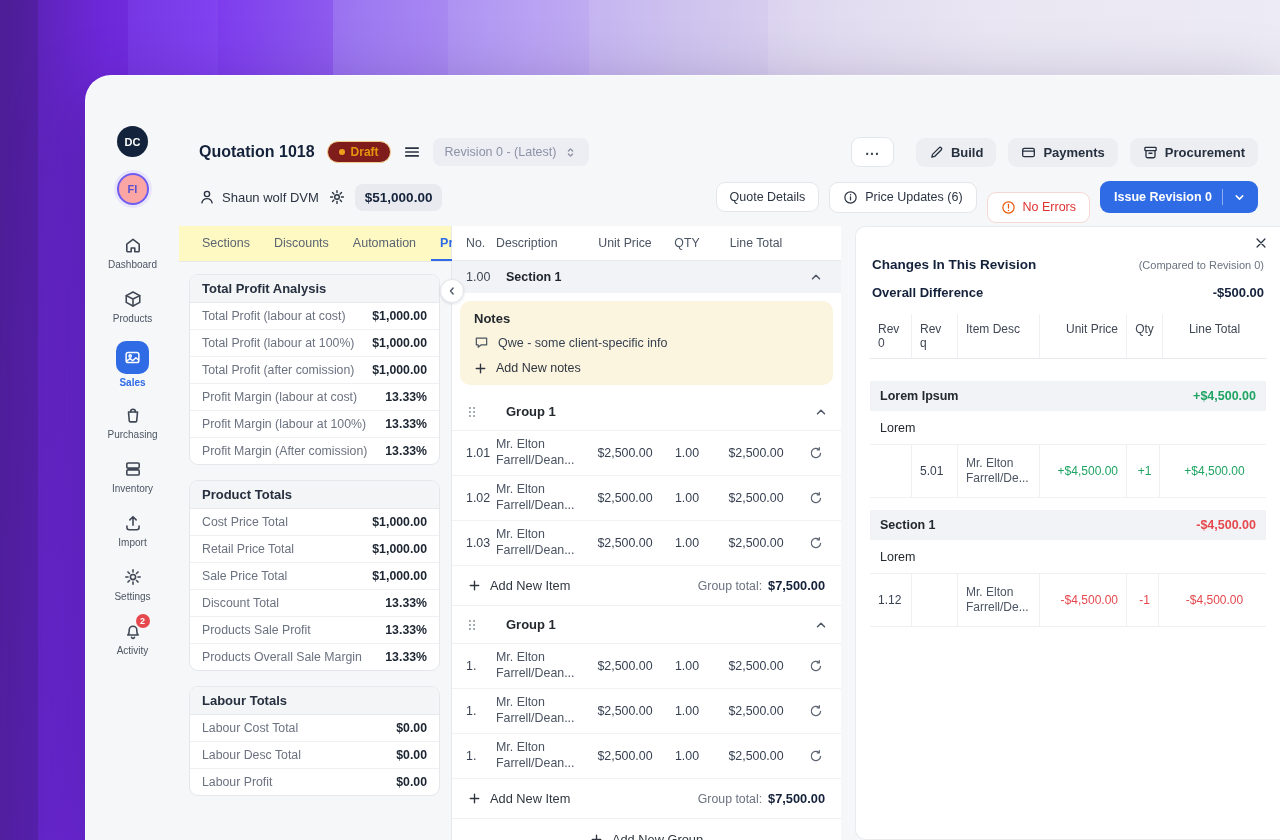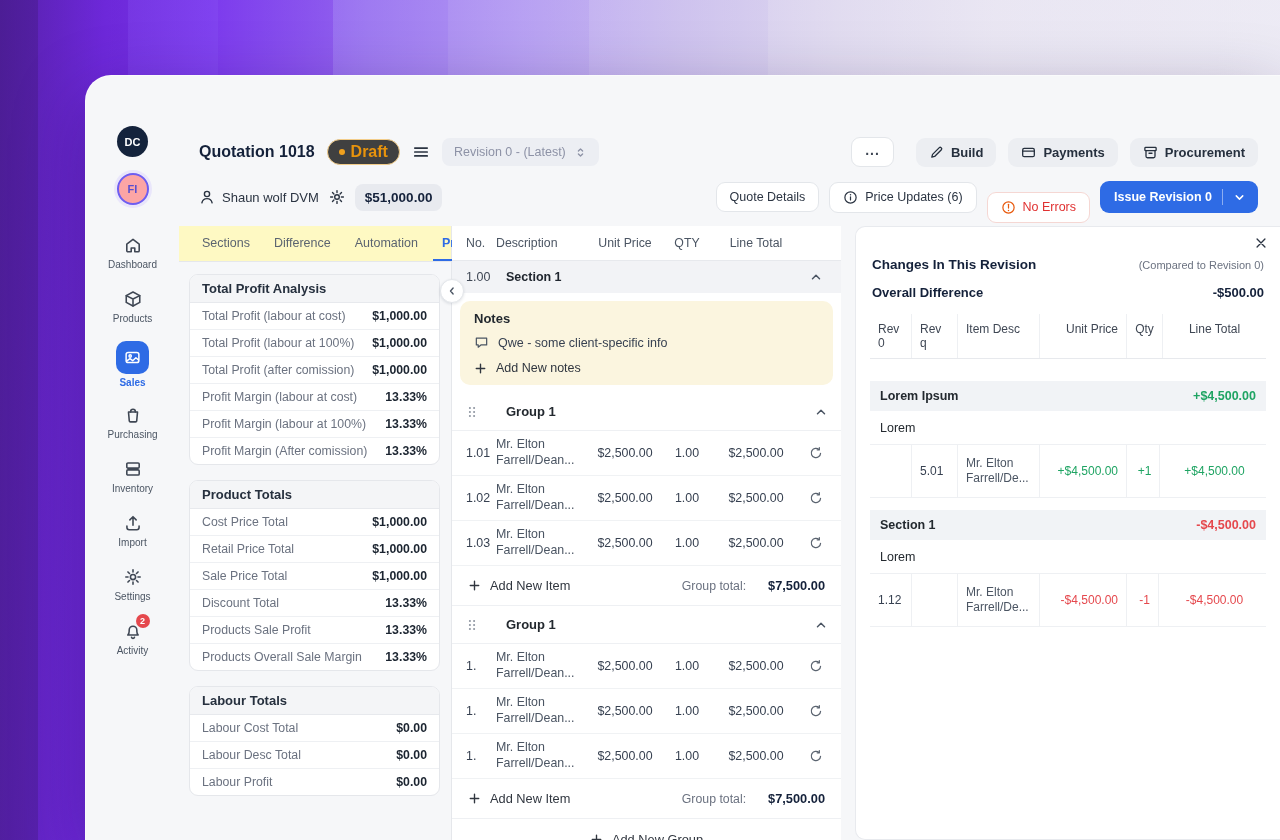--- a/index.html
+++ b/index.html
@@ -30,21 +30,21 @@
   .nav-item .nav-icon{ color:#3f4754; height:22px; display:flex; align-items:center; justify-content:center; position:relative; }
   .nav-item .nav-label{ font-size:10px; color:#4b5563; }
   .nav-item.active .nav-label{ color:#2e6be5; font-weight:600; }
   .active-box{ width:33px; height:33px; background:#2e6be5; border-radius:10px; display:flex; align-items:center; justify-content:center; color:#fff; }
   .nav-item.active{ height:58px; }
   .badge{ position:absolute; top:-6px; right:-8px; min-width:14px; height:14px; background:#e5484d; color:#fff; font-size:9px; font-weight:700; border-radius:8px; display:flex; align-items:center; justify-content:center; padding:0 3px; }
   
   .main{ flex:1; min-width:0; display:flex; flex-direction:column; padding-top:58px; }
   .hrow1{ height:36px; display:flex; align-items:center; padding:0 22px 0 20px; gap:12px; }
   .title{ font-size:16px; font-weight:700; color:#14213a; }
-  .badge-draft{ display:flex; align-items:center; gap:6px; border:1px solid #f3cd8a; background:#404040; color:#e8930c; font-size:16px; font-weight:600; border-radius:14px; padding:3px 11px; }
+  .badge-draft{ display:flex; align-items:center; gap:6px; border:1px solid #f3cd8a; background:#7f1d1d; color:#e8930c; font-size:12px; font-weight:600; border-radius:14px; padding:3px 11px; }
   .badge-draft .dot{ width:6px; height:6px; border-radius:50%; background:#f0a01d; }
   .icon-plain{ background:none; border:none; color:#2b3442; cursor:pointer; display:flex; align-items:center; }
   .rev-pill{ display:flex; align-items:center; gap:8px; background:#eceef3; border:none; border-radius:8px; padding:7px 12px; font-size:12.5px; color:#8d92a6; cursor:pointer; }
   .sp{ flex:1; }
   .btn-more{ background:#fff; border:1px solid #e3e6ea; border-radius:9px; padding:5px 13px 9px; font-size:14px; font-weight:700; color:#3f4754; letter-spacing:1px; cursor:pointer; margin-right:10px; line-height:1; }
   .btn-gray{ display:flex; align-items:center; gap:7px; background:#eceef2; border:none; border-radius:9px; padding:7px 13px; font-size:13px; font-weight:600; color:#26303e; cursor:pointer; }
   .hrow2{ height:32px; margin-top:11px; display:flex; align-items:center; padding:0 22px 0 20px; gap:10px; }
   .customer{ display:flex; align-items:center; gap:7px; font-size:13px; color:#2b3442; cursor:pointer; }
   .total-pill{ background:#e8eaef; border-radius:8px; padding:6px 10px; font-size:13.5px; font-weight:700; color:#14213a; }
   .btn-white{ display:flex; align-items:center; gap:7px; background:#fff; border:1px solid #e3e6ea; border-radius:9px; padding:7px 13px; font-size:12.5px; font-weight:500; color:#2b3442; cursor:pointer; }
@@ -83,21 +83,21 @@
   .notes-add{ display:flex; align-items:center; gap:9px; margin-top:11px; font-size:12.5px; font-weight:500; color:#30363f; background:none; border:none; cursor:pointer; }
   .group-head{ display:flex; align-items:center; height:38px; border-bottom:1px solid #eef0f3; padding:0 13px; flex:none; }
   .drag{ color:#8d94a0; display:flex; cursor:grab; background:none; border:none; }
   .group-name{ margin-left:27px; font-size:13px; font-weight:600; color:#23292f; }
   .item-row{ height:45px; border-bottom:1px solid #f0f2f4; font-size:12.4px; color:#374151; flex:none; cursor:pointer; }
   .c-no{ padding-left:6px; }
   .c-desc{ display:flex; flex-direction:column; line-height:1.28; color:#4b5563; white-space:nowrap; overflow:hidden; padding-right:4px; }
   .icon-btn{ background:none; border:none; color:#5b6470; cursor:pointer; display:flex; align-items:center; justify-content:center; }
   .add-row{ display:flex; align-items:center; justify-content:space-between; height:40px; border-bottom:1px solid #eef0f3; padding:0 16px; flex:none; }
   .add-link{ display:flex; align-items:center; gap:9px; font-size:12.8px; font-weight:500; color:#30363f; background:none; border:none; cursor:pointer; }
-  .gtotal{ font-size:12.3px; color:#6b7280; display:flex; align-items:center; gap:22px; }
+  .gtotal{ font-size:12.3px; color:#6b7280; display:flex; align-items:center; gap:6px; }
   .gtotal b{ color:#14213a; font-size:12.8px; }
   .add-group{ height:40px; display:flex; align-items:center; justify-content:center; flex:none; }
   
   .rp{ width:425px; flex:none; margin-left:14px; background:#fff; border:1px solid #e8eaee; border-right:none; border-radius:10px 0 0 10px; position:relative; display:flex; flex-direction:column; overflow:hidden; }
   .rp-close{ position:absolute; top:9px; right:12px; background:none; border:none; color:#2b3442; cursor:pointer; display:flex; }
   .rp-head{ padding:30px 16px 0; }
   .rp-trow{ display:flex; justify-content:space-between; align-items:baseline; }
   .rp-title{ font-size:13.5px; font-weight:700; color:#14213a; }
   .rp-sub{ font-size:11px; color:#6b7280; }
   .rp-overall{ display:flex; justify-content:space-between; margin-top:13px; font-size:13px; font-weight:700; color:#14213a; }
@@ -297,21 +297,21 @@
 
       <button class="collapse-btn">
         <svg class="ic" width="12" height="12" viewBox="0 0 16 16" fill="none" stroke="currentColor" stroke-width="1.8" stroke-linecap="round" stroke-linejoin="round">
             <path d="M9.5 4 6 8l3.5 4"></path>
           </svg>
       </button>
 
       <div class="left-panel">
         <div class="tabs">
           <button class="tab">Sections</button>
-          <button class="tab">Difference</button>
+          <button class="tab">Discounts</button>
           <button class="tab">Automation</button>
           <button class="tab active">Profit</button>
         </div>
         <div class="cards">
 
           <div class="card">
             <div class="card-h">Total Profit Analysis</div>
             <div class="crow">
                 <span class="lbl">Total Profit (labour at cost)</span>
                 <span class="val">$1,000.00</span>

